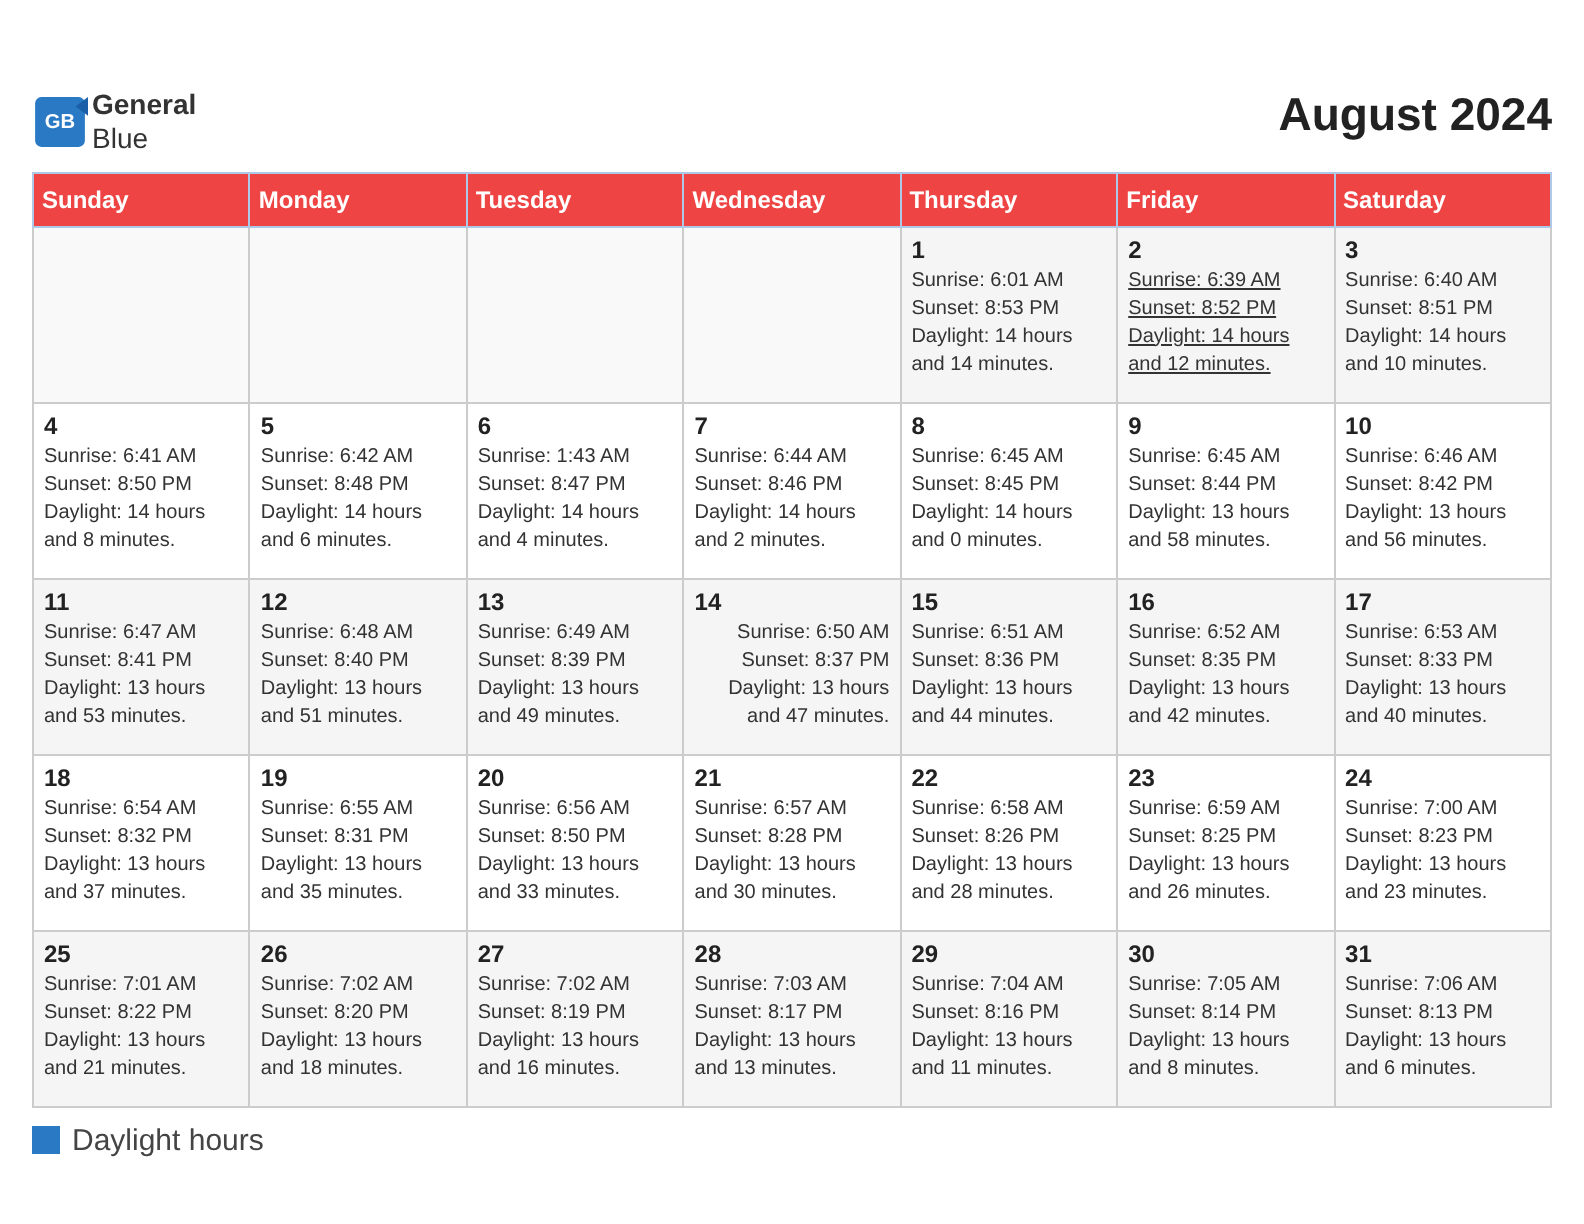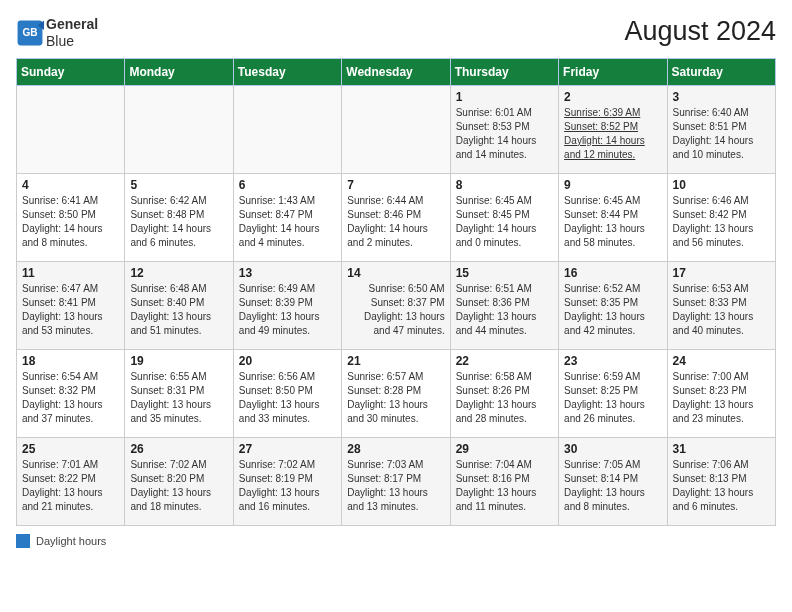--- a/index.html
+++ b/index.html
@@ -8,20 +8,21 @@
       background: #fff;
       width: 792px;
       min-height: 612px;
       padding: 16px;
     }
     .header {
       display: flex;
       justify-content: space-between;
       align-items: flex-start;
       margin-bottom: 8px;
+      margin-top: 28px;
     }
     .logo {
       display: flex;
       align-items: center;
       gap: 2px;
     }
     .logo-text {
       font-size: 14px;
       color: #333;
       line-height: 1.2;
@@ -31,35 +32,35 @@
     }
     .logo-text .general { font-weight: bold; }
     .logo-icon {
       width: 28px;
       height: 28px;
     }
     .title-block {
       text-align: right;
     }
     .month-title {
-      font-size: 27px;
-      font-weight: normal;
+      font-size: 23px;
+      font-weight: bold;
       color: #222;
     }
     .location {
       font-size: 14px;
       color: #444;
     }
     table {
       width: 100%;
       border-collapse: collapse;
       table-layout: fixed;
     }
     thead tr th {
-      background-color: #15803d;
+      background-color: #ef4444;
       color: #fff;
       font-size: 12px;
       font-weight: bold;
       padding: 6px 4px;
       text-align: left;
       border: 1px solid #b0c8e8;
     }
     tbody tr td {
       vertical-align: top;
       border: 1px solid #ccc;
@@ -85,21 +86,21 @@
     .day-info {
       font-size: 10px;
       color: #333;
       line-height: 1.4;
     }
     .empty-cell {
       background: #f9f9f9 !important;
     }
     .legend {
       margin-top: 8px;
-      font-size: 11px;
+      font-size: 15px;
       color: #444;
       display: flex;
       align-items: center;
       gap: 6px;
     }
     .legend-color {
       width: 14px;
       height: 14px;
       background: #2979c5;
       display: inline-block;

